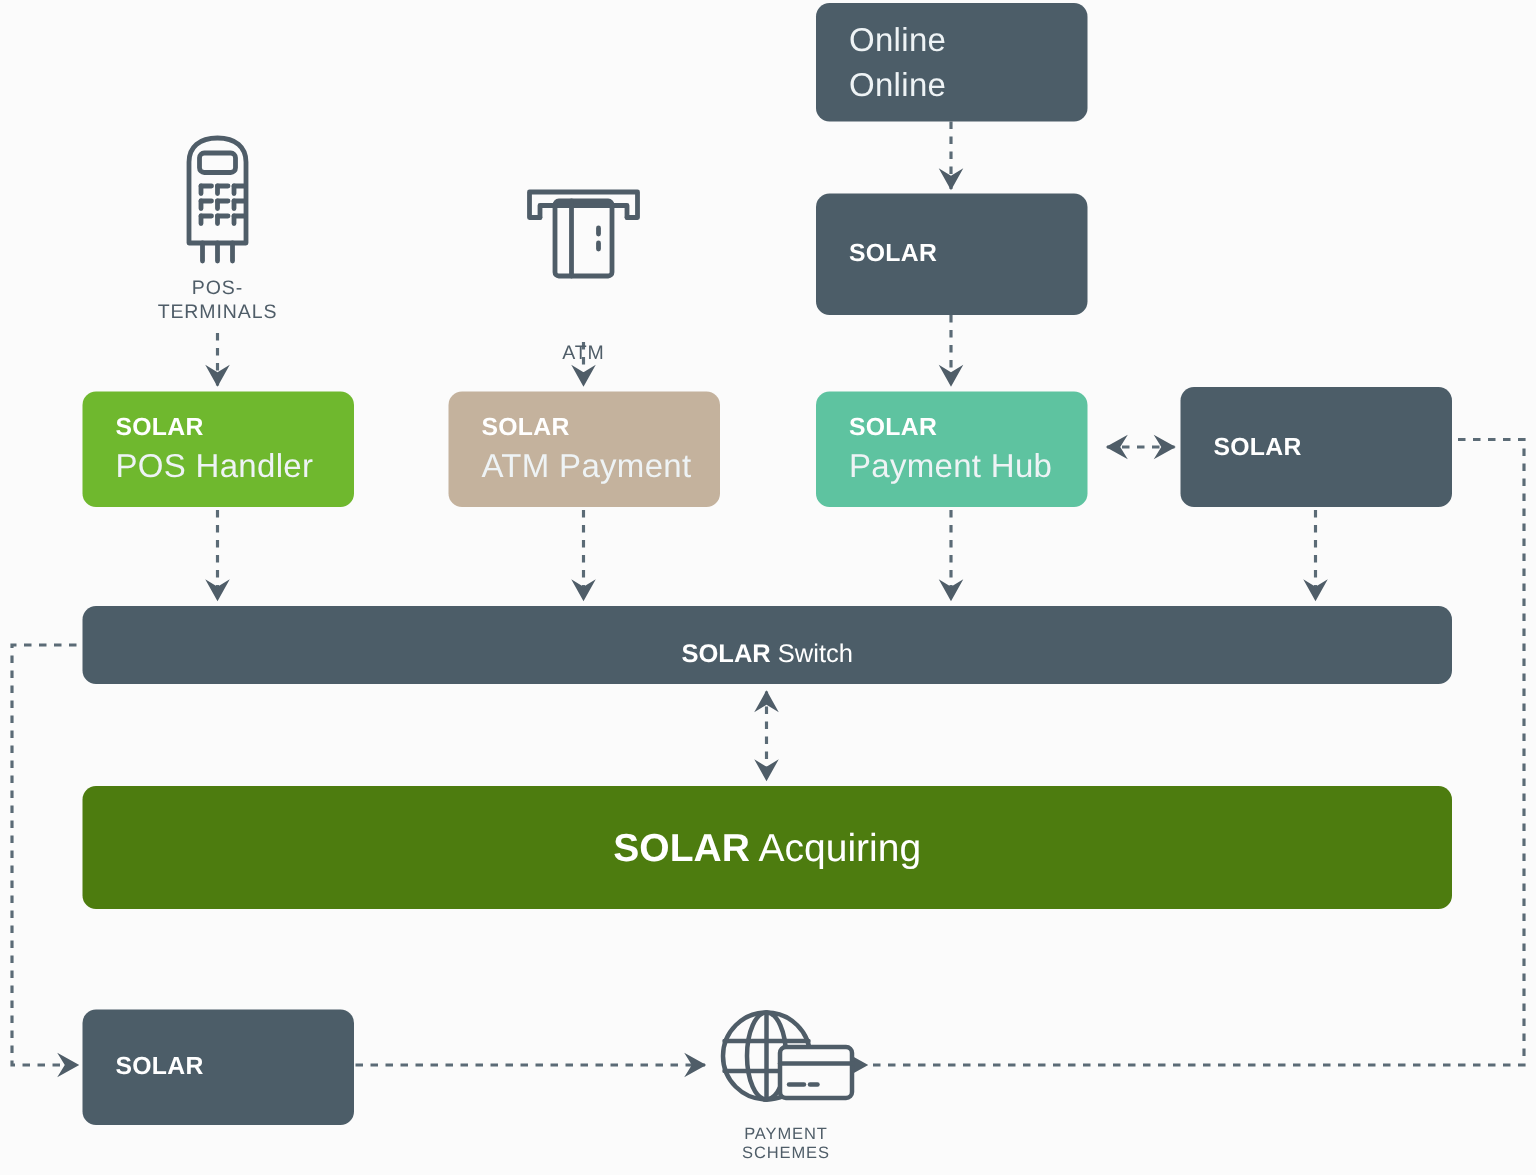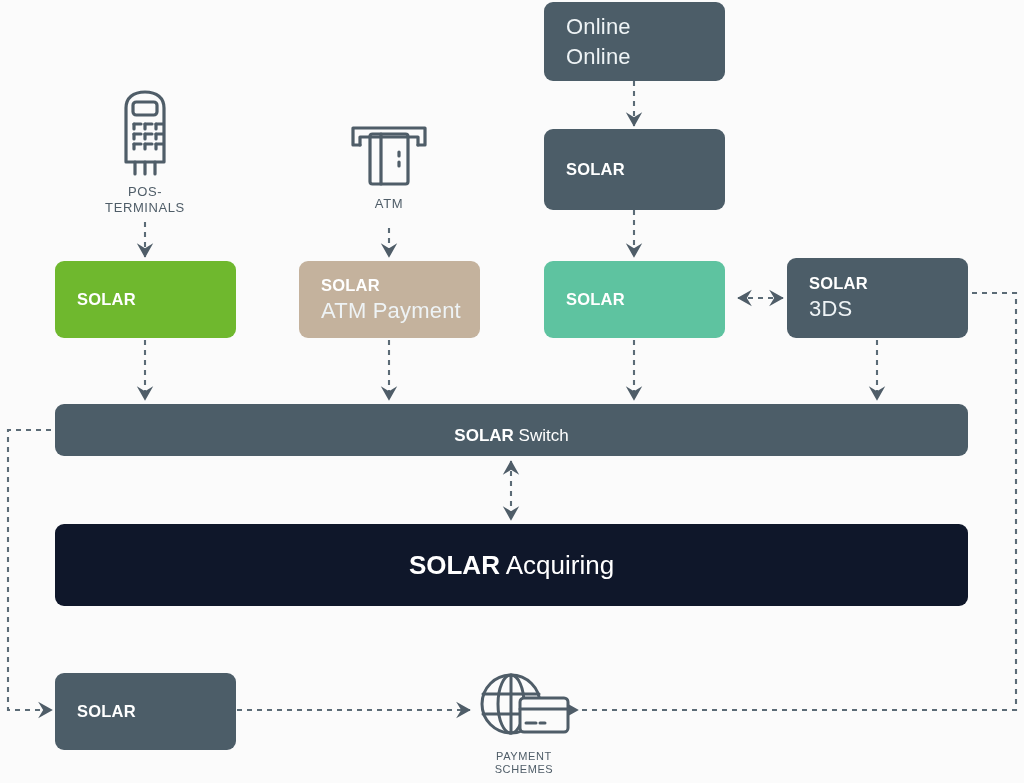--- a/index.html
+++ b/index.html
@@ -105,21 +105,21 @@
         <path d="M22,58 v5 M33,58 v5 M44,58 v5"></path>
         <path d="M23,76 v12 M33,76 v12 M43,76 v12"></path>
       </g>
     </svg>
     <div class="iconcap">
       <div>POS-</div>
       <div>TERMINALS</div>
     </div>
   </div>
 
-  <div class="iconwrap" style="left:339px;top:120px;width:100px;">
+  <div class="iconwrap" style="left:339px;top:120px;width:100px;gap:31px;">
     <svg width="82" height="70" viewBox="0 0 82 70">
       <g fill="none" stroke="#4f5d68" stroke-width="3.2" stroke-linejoin="round" stroke-linecap="round">
         <path d="M12,25 L5,25 L5,8 L77,8 L77,25 L70,25"></path>
         <path d="M12,25 L12,17 L70,17 L70,25"></path>
         <rect x="22" y="14" width="38" height="50" rx="2.5"></rect>
         <path d="M33,14 L33,64"></path>
         <path d="M51,32 v4 M51,42 v4"></path>
       </g>
     </svg>
     <div class="iconcap">
@@ -154,41 +154,42 @@
     <div class="l2">Online</div>
     <div class="l2">Online</div>
   </div>
 
   <div class="node" style="left:544px;top:129px;width:181px;height:81px;background:#4c5d68;">
     <div class="l1">SOLAR</div>
   </div>
 
   <div class="node" style="left:55px;top:261px;width:181px;height:77px;background:#6fb82e;">
     <div class="l1">SOLAR</div>
+    <div class="l2">POS Handler</div>
   </div>
 
   <div class="node" style="left:299px;top:261px;width:181px;height:77px;background:#c4b29d;">
     <div class="l1">SOLAR</div>
     <div class="l2">ATM Payment</div>
   </div>
 
   <div class="node" style="left:544px;top:261px;width:181px;height:77px;background:#5ec3a0;">
     <div class="l1">SOLAR</div>
+    <div class="l2">Payment Hub</div>
   </div>
 
   <div class="node" style="left:787px;top:258px;width:181px;height:80px;background:#4c5d68;">
     <div class="l1">SOLAR</div>
-    <div class="l2">3DS</div>
   </div>
 
   <div class="node" style="left:55px;top:673px;width:181px;height:77px;background:#4c5d68;">
     <div class="l1">SOLAR</div>
   </div>
 
   <div class="bar" style="left:55px;top:404px;width:913px;height:52px;background:#4c5d68;">
     <div class="t" style="font-size:17px;margin-top:12px;"><span class="b">SOLAR</span><span class="n"> Switch</span></div>
   </div>
 
-  <div class="bar" style="left:55px;top:524px;width:913px;height:82px;background:#0f172a;">
+  <div class="bar" style="left:55px;top:524px;width:913px;height:82px;background:#4d7c0f;">
     <div class="t" style="font-size:26px;"><span class="b">SOLAR</span><span class="n"> Acquiring</span></div>
   </div>
 
 </div>
 
 </body></html>

